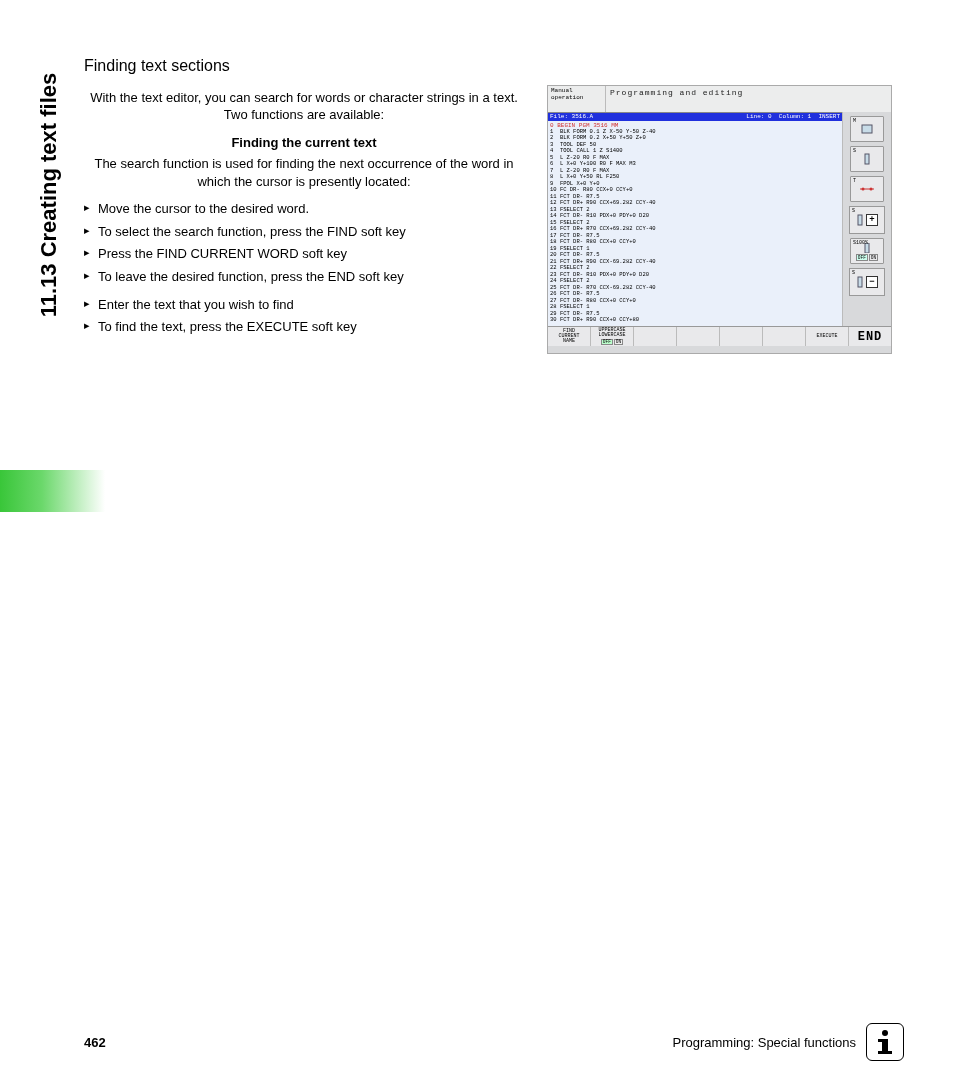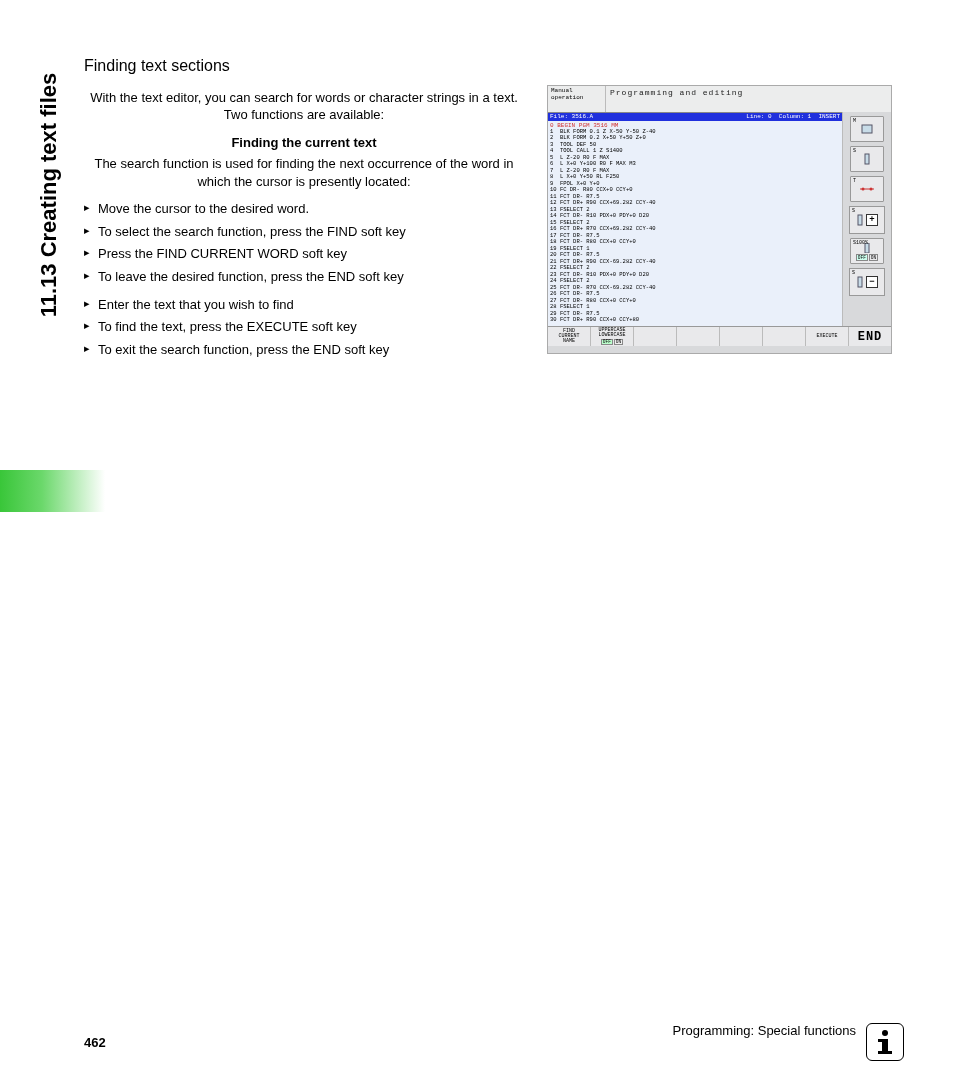--- a/index.html
+++ b/index.html
@@ -271,21 +271,21 @@
     bottom: 30px;
     width: 820px;
     display: flex;
     justify-content: space-between;
     align-items: center;
     font-size: 13px;
   }
   .footer .pnum { font-weight: bold; }
   .footer .right {
     display: flex;
-    align-items: flex-start;
+    align-items: center;
     gap: 10px;
   }
   .info-icon {
     width: 36px;
     height: 36px;
     border: 1px solid #000;
     border-radius: 6px;
     display: flex;
     align-items: center;
     justify-content: center;
@@ -349,21 +349,20 @@
     <ul>
       <li>Move the cursor to the desired word.</li>
       <li>To select the search function, press the FIND soft key</li>
       <li>Press the FIND CURRENT WORD soft key</li>
       <li>To leave the desired function, press the END soft key</li>
     </ul>
 
     <ul>
       <li>Enter the text that you wish to find</li>
       <li>To find the text, press the EXECUTE soft key</li>
-      <li>To exit the search function, press the END soft key</li>
     </ul>
   </div>
 
   <div class="illus">
     <div class="illus-header">
       <div class="left"><span style="white-space:pre-line">Manual
 operation</span></div>
       <div class="right">
         <div class="title">Programming and editing</div>
         <div class="prompt">

